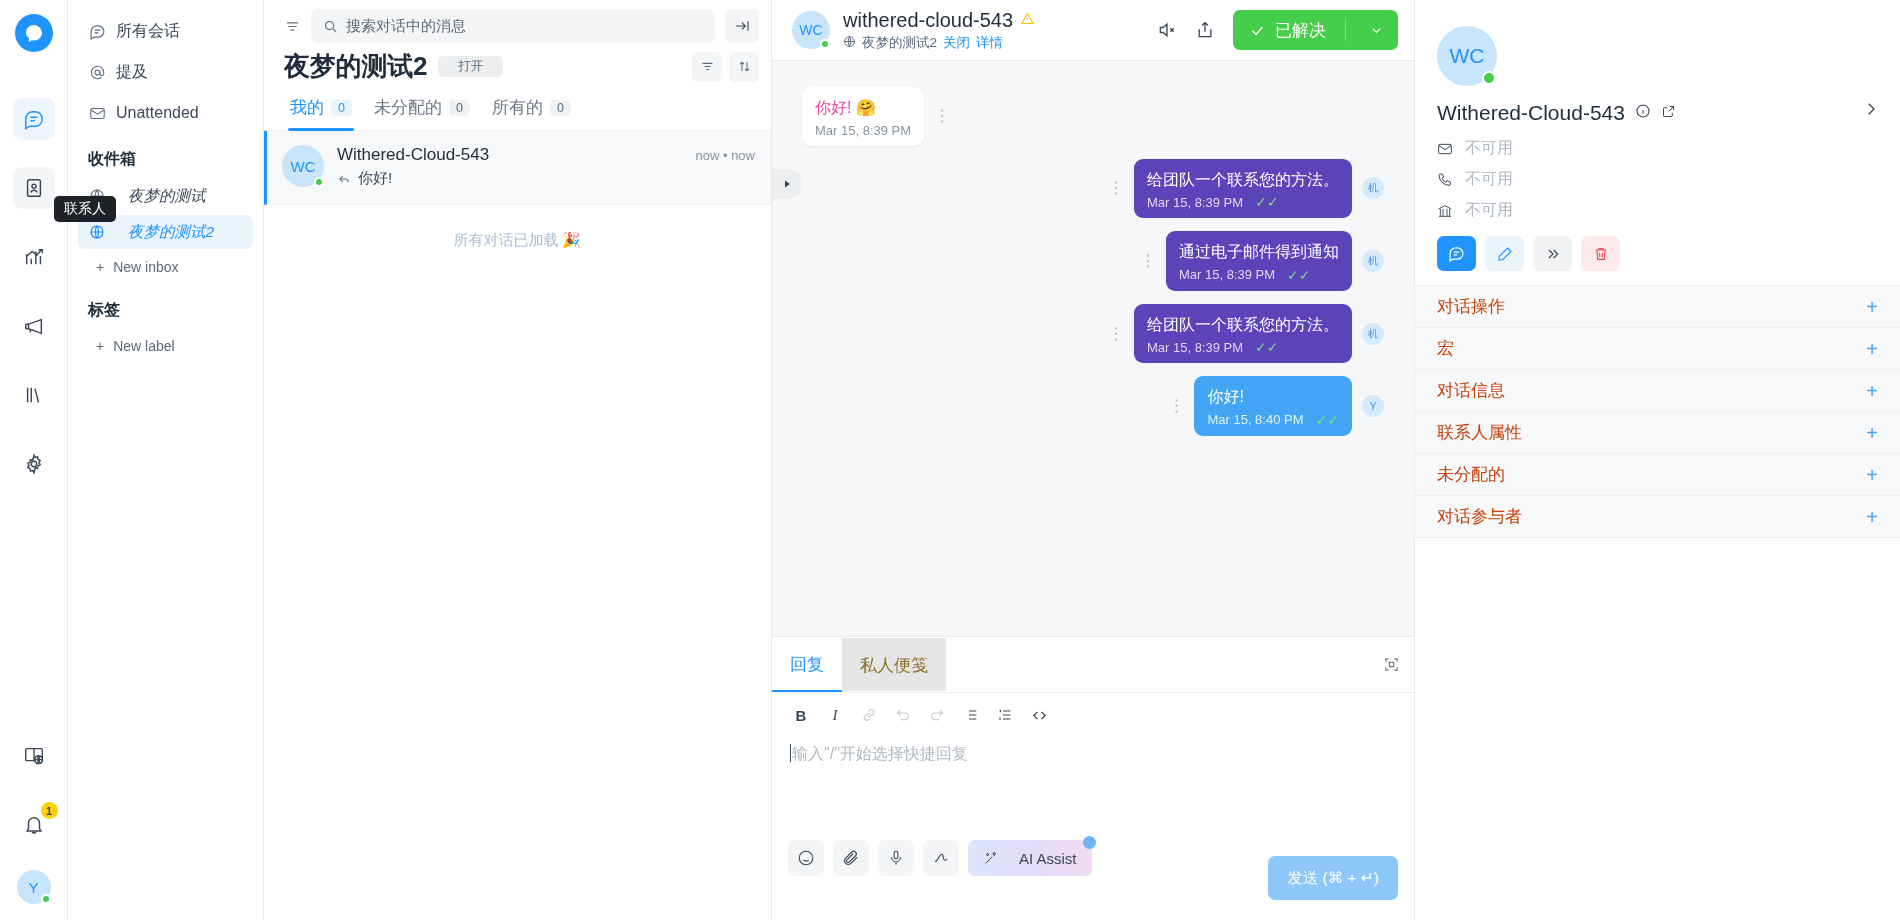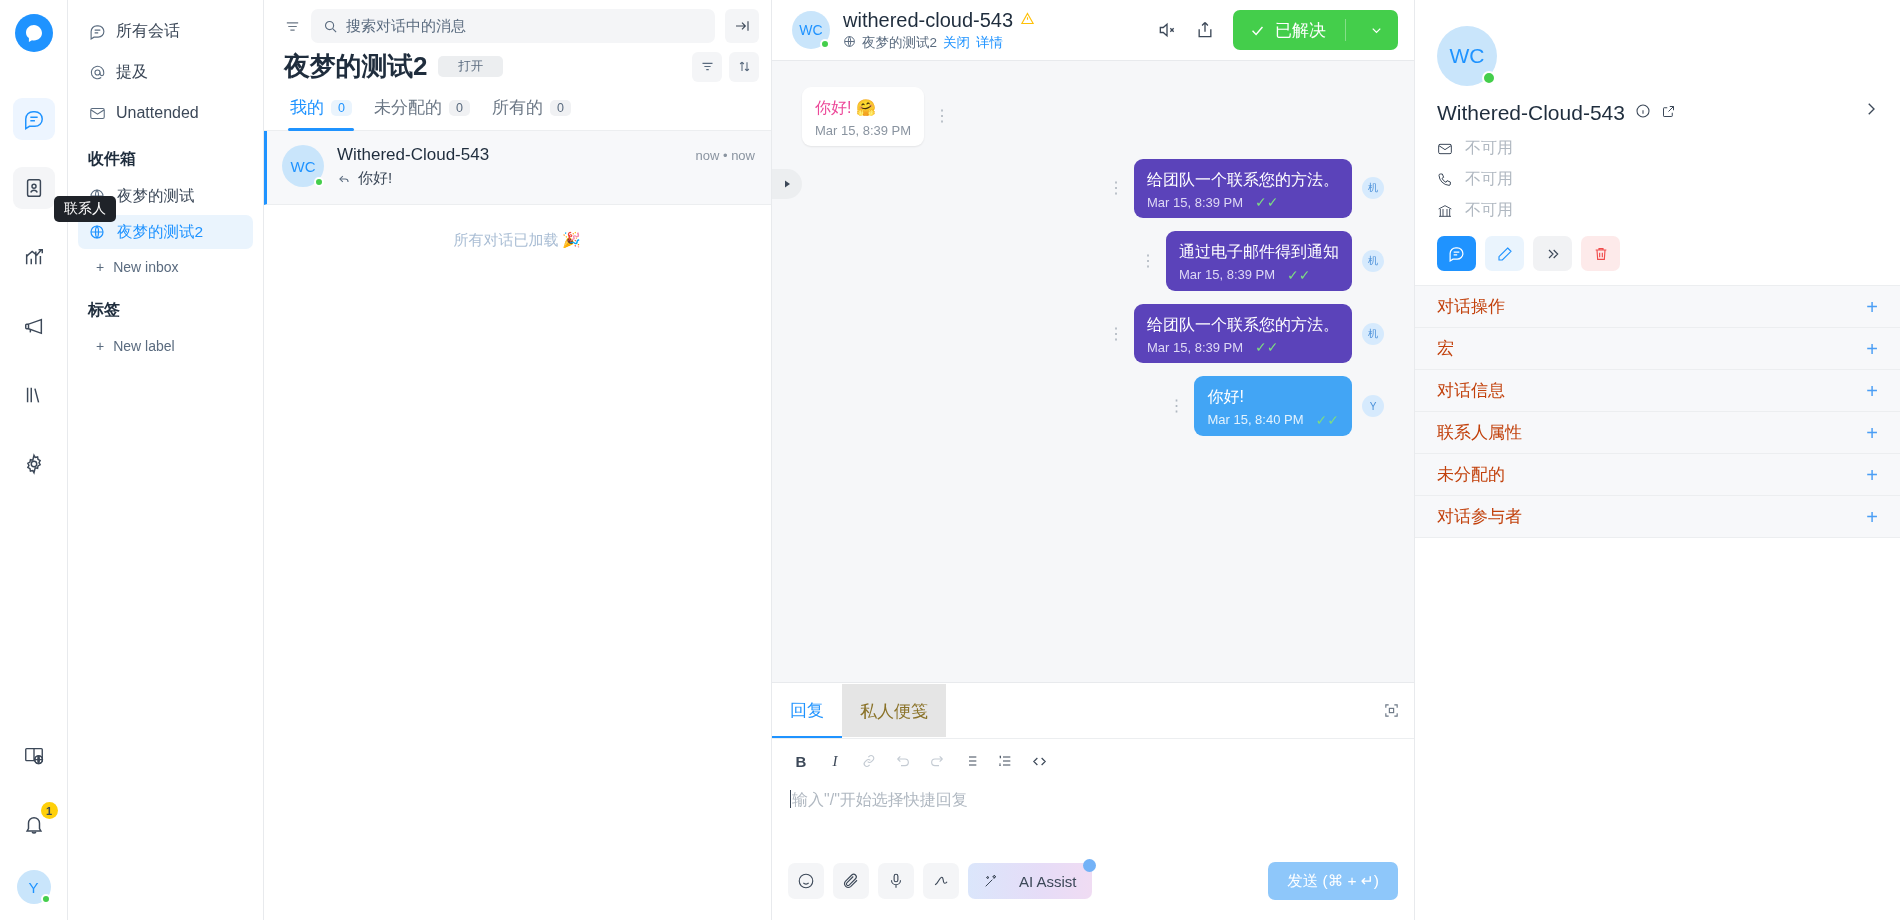--- a/index.html
+++ b/index.html
@@ -65,23 +65,23 @@
     display: flex; align-items: center; gap: 10px;
     height: 38px; padding: 0 10px; border-radius: 7px;
     font-size: 16px; color: #3c4858; cursor: pointer; margin-bottom: 3px;
   }
   .nav-item .ic { width: 18px; display:flex; align-items:center; justify-content:center; color:#5a6b7f; }
   .nav-group-title {
     font-size: 16px; font-weight: bold; color: #1f2d3d;
     padding: 0 10px; margin: 17px 0 9px 0;
   }
   .nav-sub {
-    display:flex; align-items:center; gap: 11px;
+    display:flex; align-items:center; gap: 22px;
     height: 34px; padding: 0 10px; border-radius: 7px;
-    font-size: 15.5px; color: #3c4858; cursor: pointer; margin-bottom: 2px;
+    font-size: 15.5px; color: #3c4858; cursor: pointer; margin-bottom: 2px; font-style: italic;
   }
   .nav-sub.selected { background: #eaf4fd; color: #1f93ff; }
   .nav-sub .globe { width:18px; height:18px; display:flex; align-items:center; justify-content:center; }
   .nav-add {
     display:flex; align-items:center; gap: 9px;
     height: 32px; padding: 0 10px 0 18px; font-size: 14px;
     color: #5a6b7f; cursor: pointer;
   }
 
   
@@ -240,22 +240,22 @@
     display:flex; align-items:center; gap: 20px; height: 36px; padding: 0 15px;
     border-radius: 7px; font-size: 15px; color: #3c4858; cursor: pointer; position: relative;
     background: linear-gradient(90deg, #dbe6fb 0%, #e6dcf7 60%, #f0dcf3 100%);
   }
   .ai-dot {
     position:absolute; top:-4px; right:-4px; width: 13px; height: 13px;
     border-radius: 50%; background: #73b2f7;
   }
   .send-btn {
     margin-left: auto; background: #8ec7fa; color: #fff; border-radius: 7px;
-    height: 38px; padding: 0 19px; font-size: 15.5px;
-    display:flex; align-items:center; cursor: pointer;
+    height: 44px; padding: 0 19px; font-size: 15.5px;
+    display:flex; align-items:center; cursor: pointer; margin-top: 40px;
   }
 
   
   .rightpanel {
     width: 486px; flex: 0 0 486px; height: 920px; background: #fff;
     border-left: 1px solid #e8eaed; display:flex; flex-direction: column; overflow:hidden;
   }
   .rp-top { padding: 26px 22px 14px 22px; position: relative; }
   .rp-chev { position:absolute; right: 20px; top: 100px; color:#3c4858; cursor:pointer; }
   .rp-avatar {

